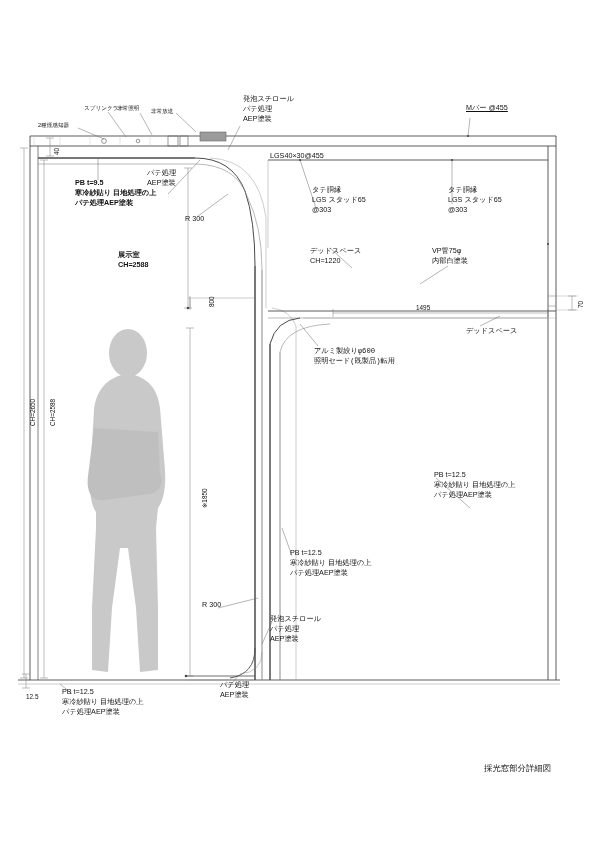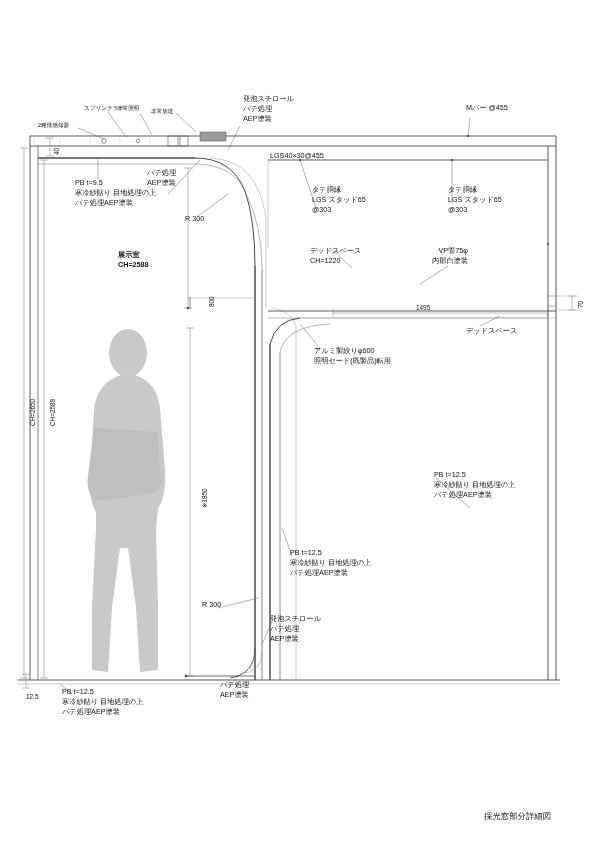--- a/index.html
+++ b/index.html
@@ -178,48 +178,48 @@
   <div class="lbl xs" style="left:38px;top:113px;">2種煙感知器</div>
   <div class="lbl xs" style="left:84px;top:96px;">スプリンクラー</div>
   <div class="lbl xs" style="left:117px;top:96px;">非常照明</div>
   <div class="lbl xs" style="left:151px;top:99px;">非常放送</div>
 
   <div class="lbl sm rot" style="left:52px;top:147px;transform:rotate(-90deg);">40</div>
 
   <div class="lbl" style="left:243px;top:86px;">発泡スチロール
 パテ処理
 AEP塗装</div>
-  <div class="lbl" style="left:466px;top:95px;">Mバー @455</div>
+  <div class="lbl" style="left:466px;top:95px;text-decoration:underline;">Mバー @455</div>
   <div class="lbl" style="left:270px;top:143px;">LGS40×30@455</div>
   <div class="lbl" style="left:147px;top:160px;">パテ処理
 AEP塗装</div>
-  <div class="lbl" style="left:75px;top:170px;">PB t=9.5
+  <div class="lbl" style="left:75px;top:170px;font-weight:bold;">PB t=9.5
 寒冷紗貼り 目地処理の上
 パテ処理AEP塗装</div>
   <div class="lbl" style="left:185px;top:206px;">R 300</div>
 
   <div class="lbl" style="left:312px;top:177px;">タテ胴縁
 LGS スタッド65
 @303</div>
   <div class="lbl" style="left:448px;top:177px;">タテ胴縁
 LGS スタッド65
 @303</div>
 
   <div class="lbl" style="left:118px;top:242px;font-weight:bold;">展示室
 CH=2588</div>
   <div class="lbl" style="left:310px;top:238px;">デッドスペース
 CH=1220</div>
-  <div class="lbl" style="left:432px;top:238px;text-align:right;">VP管75φ
+  <div class="lbl" style="left:432px;top:238px;">VP管75φ
 内部白塗装</div>
 
   <div class="lbl sm rot" style="left:207px;top:299px;transform:rotate(-90deg);">800</div>
   <div class="lbl sm rot" style="left:576px;top:300px;transform:rotate(-90deg);">70</div>
   <div class="lbl sm" style="left:416px;top:295px;">1495</div>
   <div class="lbl" style="left:466px;top:318px;">デッドスペース</div>
-  <div class="lbl" style="left:314px;top:338px;">アルミ製絞りφ600
+  <div class="lbl" style="left:314px;top:338px;font-family:Liberation Mono, monospace;">アルミ製絞りφ600
 照明セード(既製品)転用</div>
 
   <div class="lbl sm rot" style="left:28px;top:418px;transform:rotate(-90deg);">CH=2650</div>
   <div class="lbl sm rot" style="left:48px;top:418px;transform:rotate(-90deg);">CH=2588</div>
   <div class="lbl sm rot" style="left:200px;top:500px;transform:rotate(-90deg);">※1850</div>
 
   <div class="lbl" style="left:434px;top:462px;">PB t=12.5
 寒冷紗貼り 目地処理の上
 パテ処理AEP塗装</div>
   <div class="lbl" style="left:290px;top:540px;">PB t=12.5
@@ -229,14 +229,14 @@
   <div class="lbl" style="left:270px;top:606px;">発泡スチロール
 パテ処理
 AEP塗装</div>
   <div class="lbl" style="left:220px;top:672px;">パテ処理
 AEP塗装</div>
   <div class="lbl sm" style="left:26px;top:684px;">12.5</div>
   <div class="lbl" style="left:62px;top:679px;">PB t=12.5
 寒冷紗貼り 目地処理の上
 パテ処理AEP塗装</div>
 
-  <div class="title" style="left:484px;top:755px;margin-top:48px;">採光窓部分詳細図</div>
+  <div class="title" style="left:484px;top:755px;">採光窓部分詳細図</div>
 </div>
 
 </body></html>

